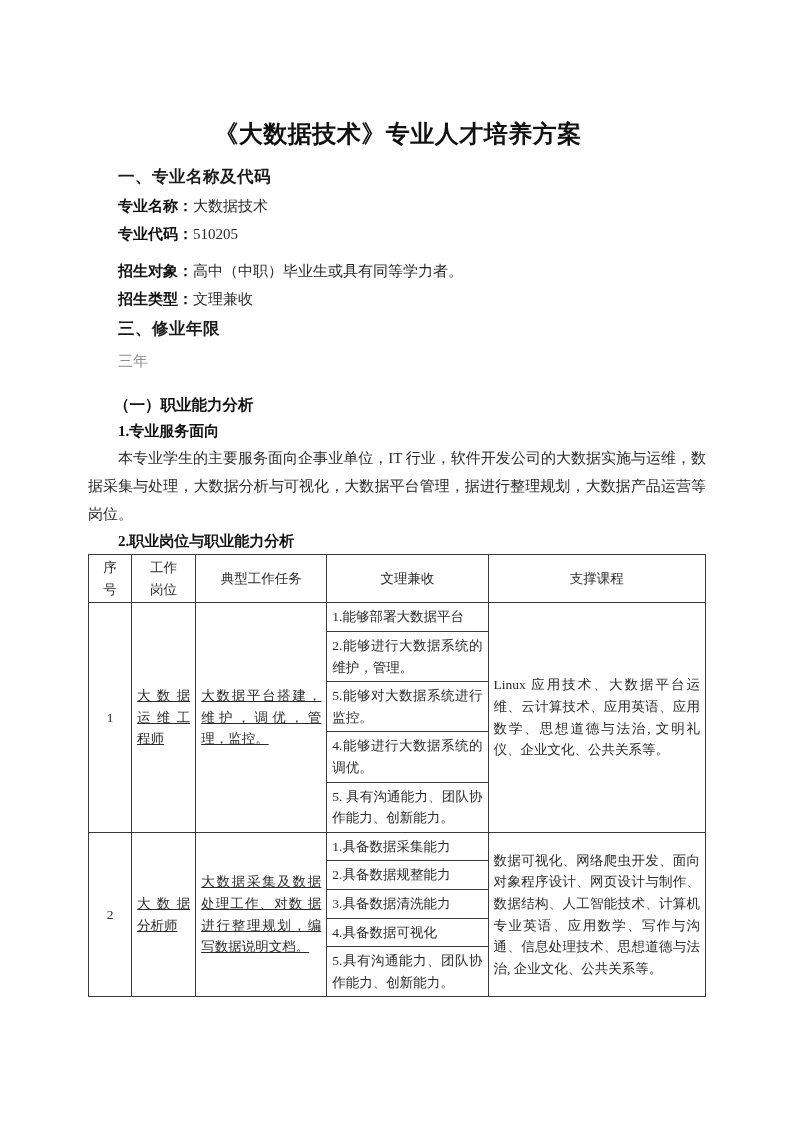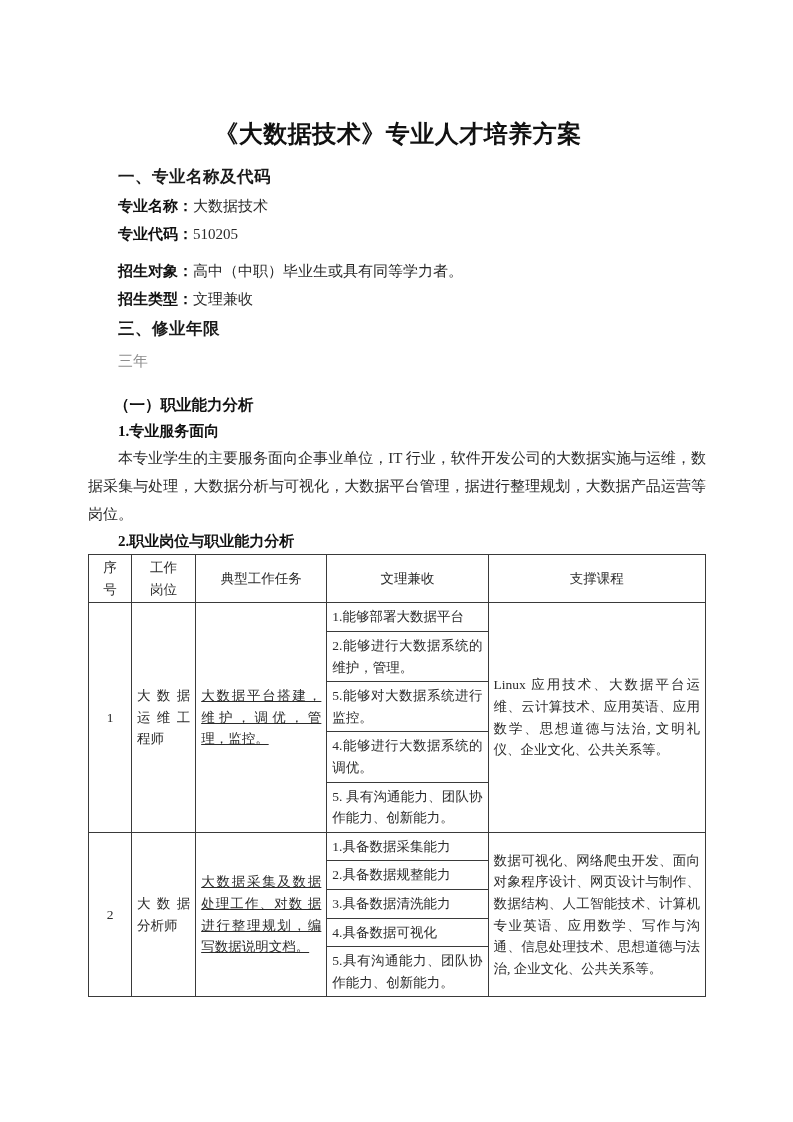--- a/index.html
+++ b/index.html
@@ -130,20 +130,21 @@
     padding: 5px 6px;
     text-align: justify;
     text-justify: inter-ideograph;
     line-height: 1.62;
   }
   td.num-cell { text-align: center; }
   td.job-cell {
     text-align: justify;
     text-justify: inter-ideograph;
     padding: 4px 6px;
+    text-decoration: underline;
   }
 </style>
 </head>
 <body>
 
 <div class="page">
   <div class="content">
 
     <h1 class="doc-title">《大数据技术》专业人才培养方案</h1>
 

